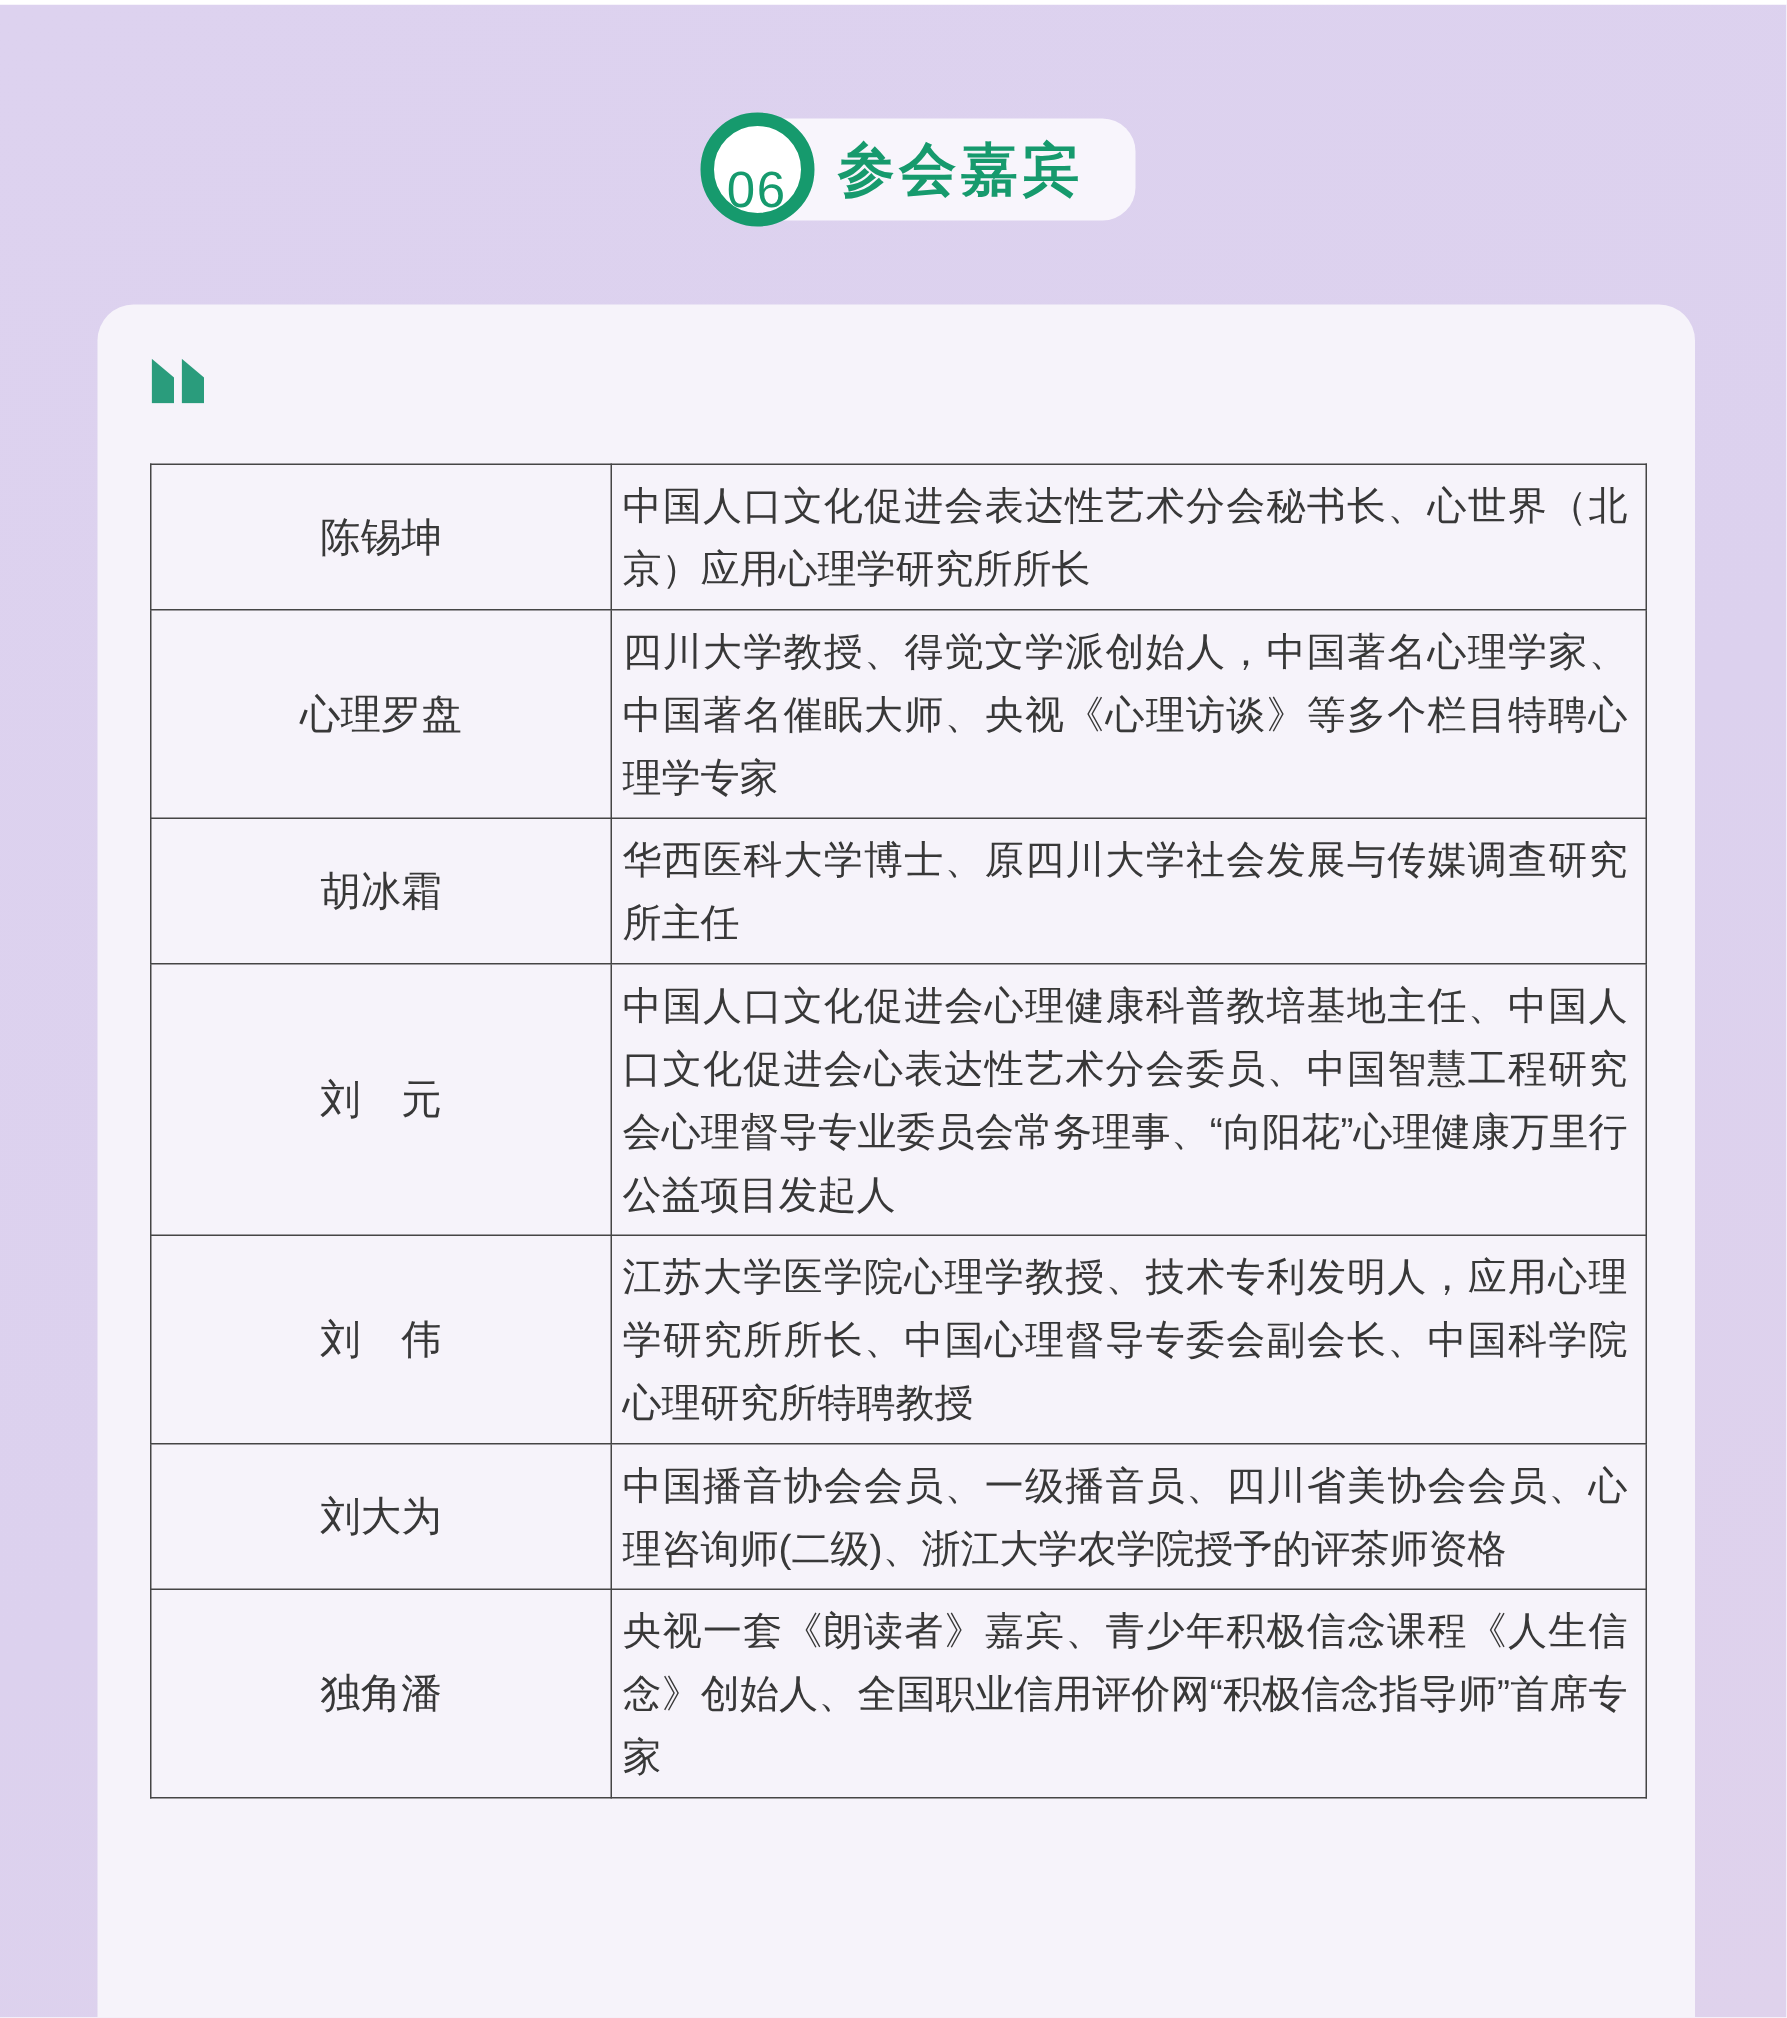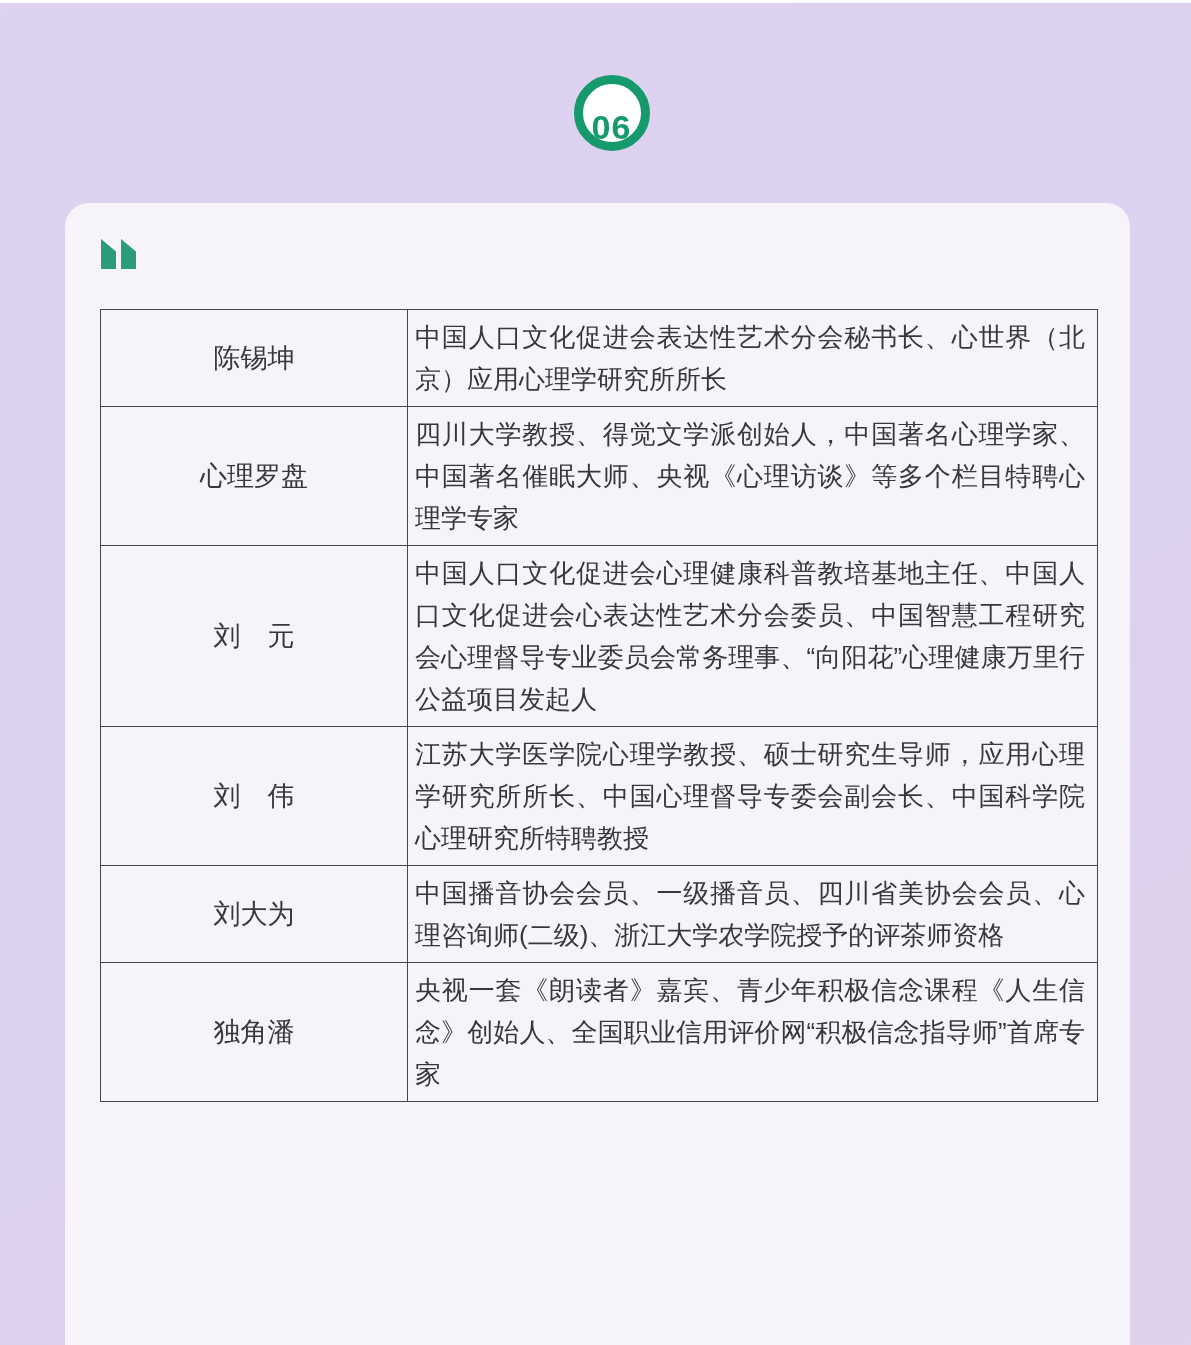--- a/index.html
+++ b/index.html
@@ -9,21 +9,21 @@
     border-top:3px solid #ffffff;
     font-family:"Liberation Sans","DejaVu Sans",sans-serif;
   }
   
   .header{position:absolute;top:72px;left:0;width:100%;display:flex;justify-content:center;transform:translateX(16px);}
   .badge-circle{
     width:76px;height:76px;border-radius:50%;background:#ffffff;
     border:9px solid var(--green,#169a6d);box-sizing:border-box;
     display:flex;align-items:center;justify-content:center;position:relative;z-index:2;
   }
-  .badge-circle .num{font-size:34px;font-weight:bold;color:var(--green,#169a6d);letter-spacing:1px;margin-top:28px;}
+  .badge-circle .num{font-size:34px;font-weight:normal;color:var(--green,#169a6d);letter-spacing:1px;margin-top:28px;}
   .title-pill{
     background:var(--pill,#f8f5fc);border-radius:22px;margin-left:-42px;margin-top:4px;
     height:68px;display:flex;align-items:center;padding:0 34px 0 58px;
   }
   .title-pill .title{font-size:38px;font-weight:bold;color:var(--green,#169a6d);letter-spacing:3px;}
   
   .card{
     position:absolute;left:65px;top:200px;width:1065px;height:1300px;
     background:var(--card,#f6f3fa);border-radius:24px;box-sizing:border-box;
     padding:36px 0 0 35px;
@@ -40,20 +40,23 @@
 </style>
 </head>
 <body>
 
 <div class="page" style="background: linear-gradient(150deg, rgb(221, 210, 239) 0%, rgb(220, 209, 238) 55%, rgb(223, 210, 236) 100%);">
 
   <div class="header">
     <div class="badge-circle">
       <span class="num">06</span>
     </div>
+    <div class="title-pill">
+      <span class="title">参会嘉宾</span>
+    </div>
   </div>
 
   <div class="card">
     <div class="quote-icon">
       <span class="flag"></span>
       <span class="flag"></span>
     </div>
     <table class="guests">
       <colgroup>
           <col class="c-name">
@@ -65,30 +68,34 @@
     <td class="desc">中国人口文化促进会表达性艺术分会秘书长、心世界（北京）应用心理学研究所所长</td>
   </tr>
 
   <tr>
     <td class="name">心理罗盘</td>
     <td class="desc">四川大学教授、得觉文学派创始人，中国著名心理学家、中国著名催眠大师、央视《心理访谈》等多个栏目特聘心理学专家</td>
   </tr>
 
 
 
+  <tr>
+    <td class="name">胡冰霜</td>
+    <td class="desc">华西医科大学博士、原四川大学社会发展与传媒调查研究所主任</td>
+  </tr>
 
 
   <tr>
     <td class="name">刘　元</td>
     <td class="desc">中国人口文化促进会心理健康科普教培基地主任、中国人口文化促进会心表达性艺术分会委员、中国智慧工程研究会心理督导专业委员会常务理事、“向阳花”心理健康万里行公益项目发起人</td>
   </tr>
 
   <tr>
     <td class="name">刘　伟</td>
-    <td class="desc">江苏大学医学院心理学教授、硕士研究生导师，应用心理学研究所所长、中国心理督导专委会副会长、中国科学院心理研究所特聘教授</td>
+    <td class="desc">江苏大学医学院心理学教授、技术专利发明人，应用心理学研究所所长、中国心理督导专委会副会长、中国科学院心理研究所特聘教授</td>
   </tr>
 
   <tr>
     <td class="name">刘大为</td>
     <td class="desc">中国播音协会会员、一级播音员、四川省美协会会员、心理咨询师(二级)、浙江大学农学院授予的评茶师资格</td>
   </tr>
 
   <tr>
     <td class="name">独角潘</td>
     <td class="desc">央视一套《朗读者》嘉宾、青少年积极信念课程《人生信念》创始人、全国职业信用评价网“积极信念指导师”首席专家</td>

